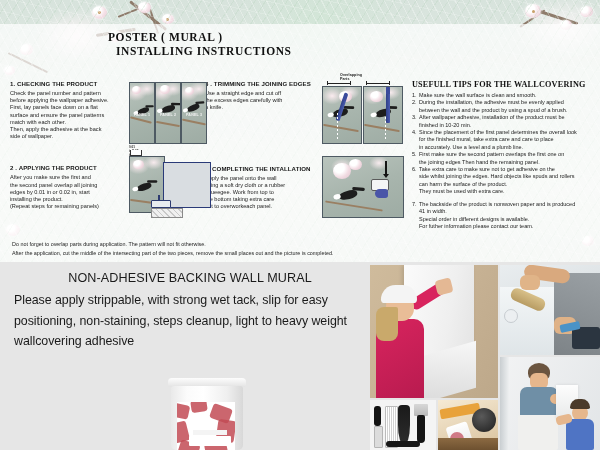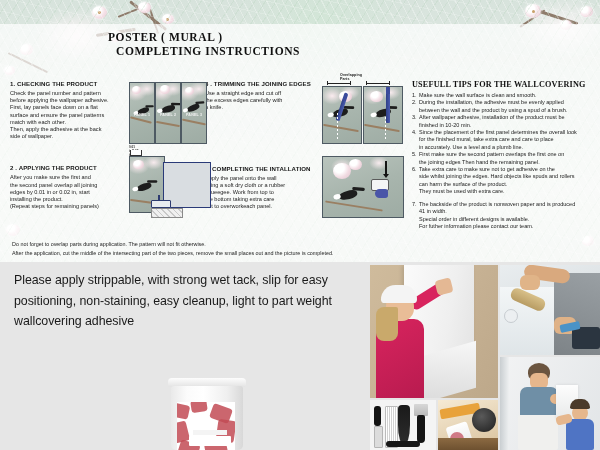--- a/index.html
+++ b/index.html
@@ -162,21 +162,21 @@
     <div class="blossom" style="left:20px;top:44px;width:13px;height:11px;"></div>
     <div class="blossom" style="left:4px;top:66px;width:11px;height:9px;"></div>
     <div class="blossom" style="left:6px;top:224px;width:14px;height:12px;"></div>
     <div class="blossom" style="left:582px;top:236px;width:12px;height:10px;"></div>
   </div>
 
   <div class="card">
 
     <div class="card-head">
       <div class="t1">POSTER ( MURAL )</div>
-      <div class="t2">COMPLETING INSTRUCTIONS</div>
+      <div class="t2">INSTALLING INSTRUCTIONS</div>
     </div>
 
     <div class="cols">
 
       <div class="col colA">
         <div>
           <div class="sec-title">1. CHECKING THE PRODUCT</div>
           <div class="sec-body">
             <div>Check the panel number and pattern</div>
             <div>before applying the wallpaper adhesive.</div>
@@ -355,21 +355,22 @@
     </div>
   </div>
 
   <div class="footnote">
     <div>Do not forget to overlap parts during application. The pattern will not fit otherwise.</div>
     <div>After the application, cut the middle of the intersecting part of the two pieces, remove the small places out and the picture is completed.</div>
   </div>
 
   <div class="bottom">
     <div class="promo">
-      <p>Please apply strippable, with strong wet tack, slip for easy positioning, non-staining, easy cleanup, light to part weight wallcovering adhesive</p>
+      <h2>NON-ADHESIVE BACKING WALL MURAL</h2>
+      <p>Please apply strippable, with strong wet tack, slip for easy positioning, non-staining, steps cleanup, light to heavy weight wallcovering adhesive</p>
     </div>
   </div>
 
   <div class="bucket">
     <div class="lid"></div>
     <div class="body">
       <div class="label">
         <i style="left:-6px;top:2px;width:18px;height:14px;transform:rotate(12deg)"></i>
         <i style="left:14px;top:-2px;width:16px;height:12px;transform:rotate(-8deg)"></i>
         <i style="left:34px;top:4px;width:20px;height:15px;transform:rotate(20deg)"></i>

